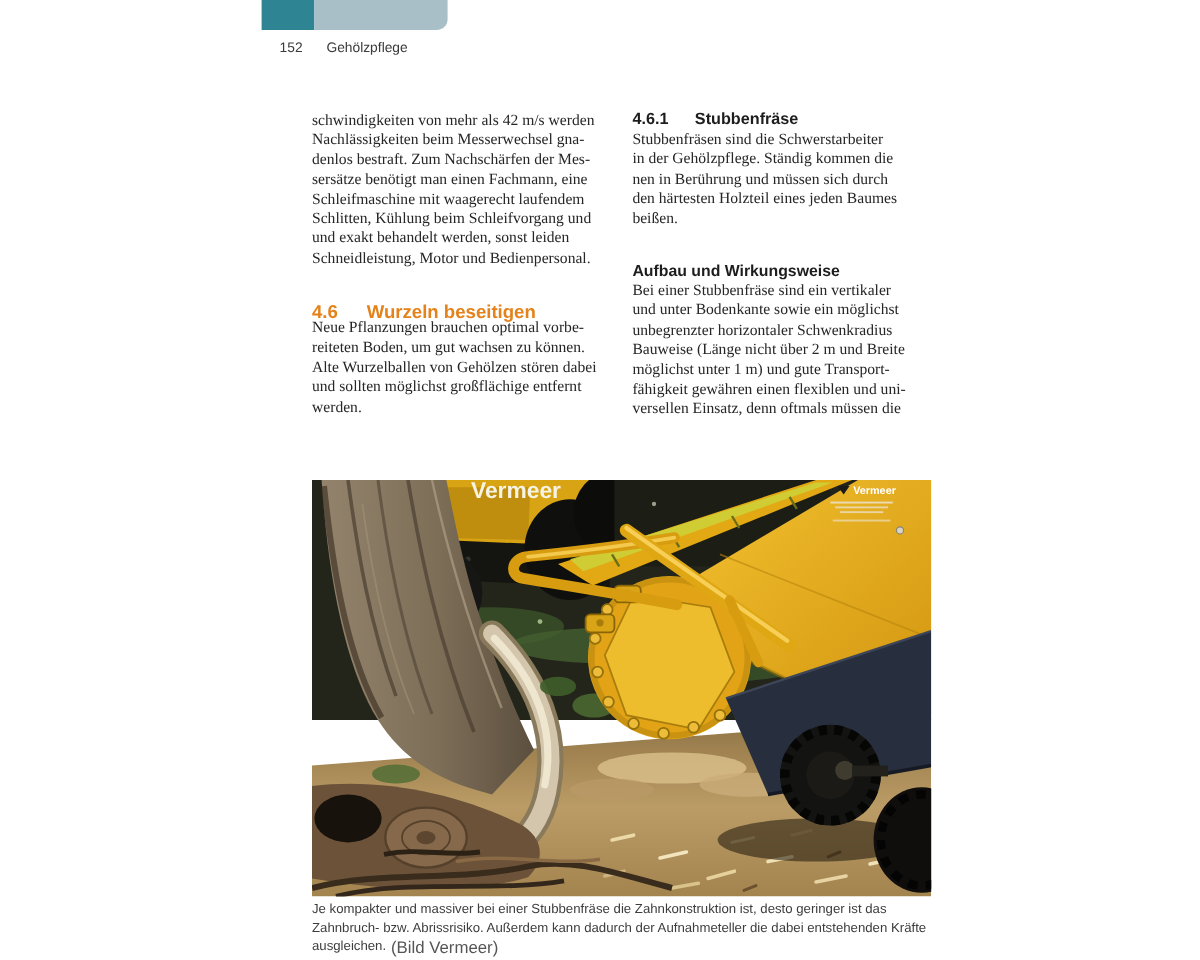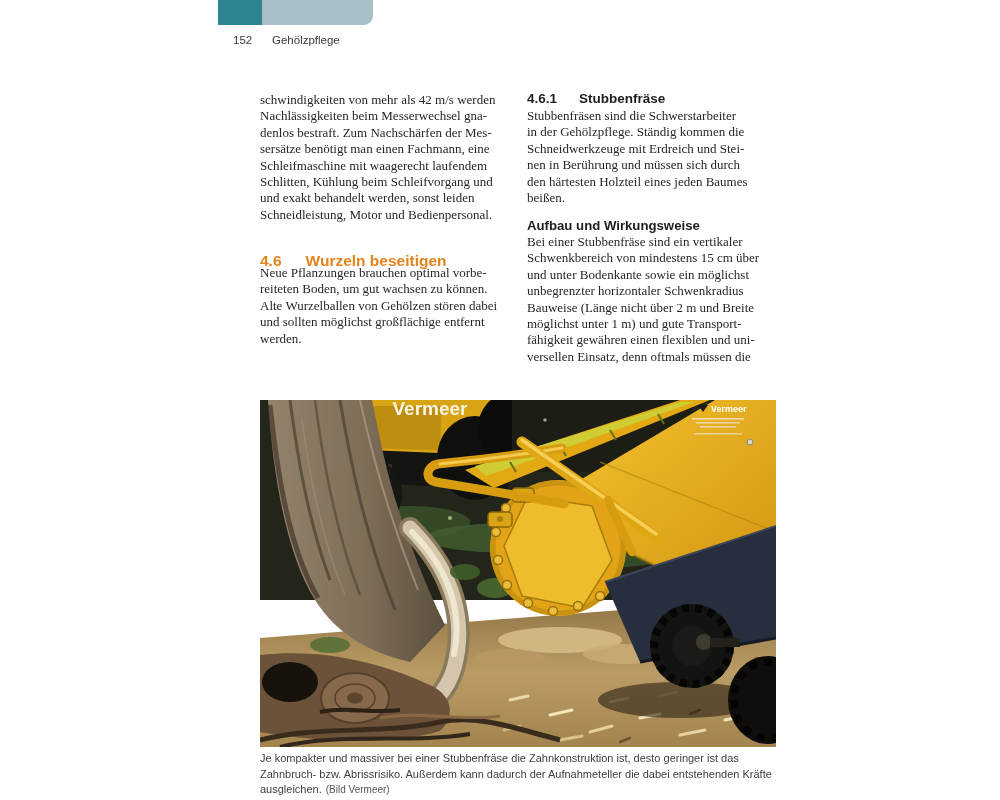--- a/index.html
+++ b/index.html
@@ -28,21 +28,21 @@
     font-weight:bold; color:#1d1d1d; }
   .rc-head { top:91px; font-size:13.5px; display:flex; gap:22px; }
   .rc-sub { top:218px; font-size:13.2px; }
   
   .figure { position:absolute; left:260px; top:400px; width:516px; height:347px; }
   .figure svg { display:block; }
   .caption { position:absolute; left:260px; top:751px; width:520px;
     font-family:"Liberation Sans", sans-serif; font-size:11px; line-height:15.5px;
     color:#3d3d3d; }
   .caption .tail-row { display:flex; align-items:center; gap:4px; }
-  .caption .credit { font-size:10px; color:#555; }
+  .caption .credit { font-size:14px; color:#555; }
 </style>
 </head>
 <body>
 
 <div class="page">
 
   <div class="bar teal"></div>
   <div class="bar blue"></div>
   <div class="running num">152</div>
   <div class="running head">Gehölzpflege</div>
@@ -72,31 +72,29 @@
     </div>
 
   <div class="sub-head rc-head">
     <span>4.6.1</span>
     <span>Stubbenfräse</span>
   </div>
 
   <div class="col rc" style="top:108px">
       <div class="line">Stubbenfräsen sind die Schwerstarbeiter</div>
       <div class="line">in der Gehölzpflege. Ständig kommen die</div>
-      <div class="line">Schneidwerkzeuge mit Erdreich und Stei-</div>
       <div class="line">nen in Berührung und müssen sich durch</div>
       <div class="line">den härtesten Holzteil eines jeden Baumes</div>
       <div class="line">beißen.</div>
     </div>
 
   <div class="sub-head rc-sub">Aufbau und Wirkungsweise</div>
 
   <div class="col rc" style="top:234px">
       <div class="line">Bei einer Stubbenfräse sind ein vertikaler</div>
-      <div class="line">Schwenkbereich von mindestens 15 cm über</div>
       <div class="line">und unter Bodenkante sowie ein möglichst</div>
       <div class="line">unbegrenzter horizontaler Schwenkradius</div>
       <div class="line">Bauweise (Länge nicht über 2 m und Breite</div>
       <div class="line">möglichst unter 1 m) und gute Transport-</div>
       <div class="line">fähigkeit gewähren einen flexiblen und uni-</div>
       <div class="line">versellen Einsatz, denn oftmals müssen die</div>
     </div>
 
   <div class="figure">
     <svg viewBox="0 0 516 347" width="516" height="347" preserveAspectRatio="none">

